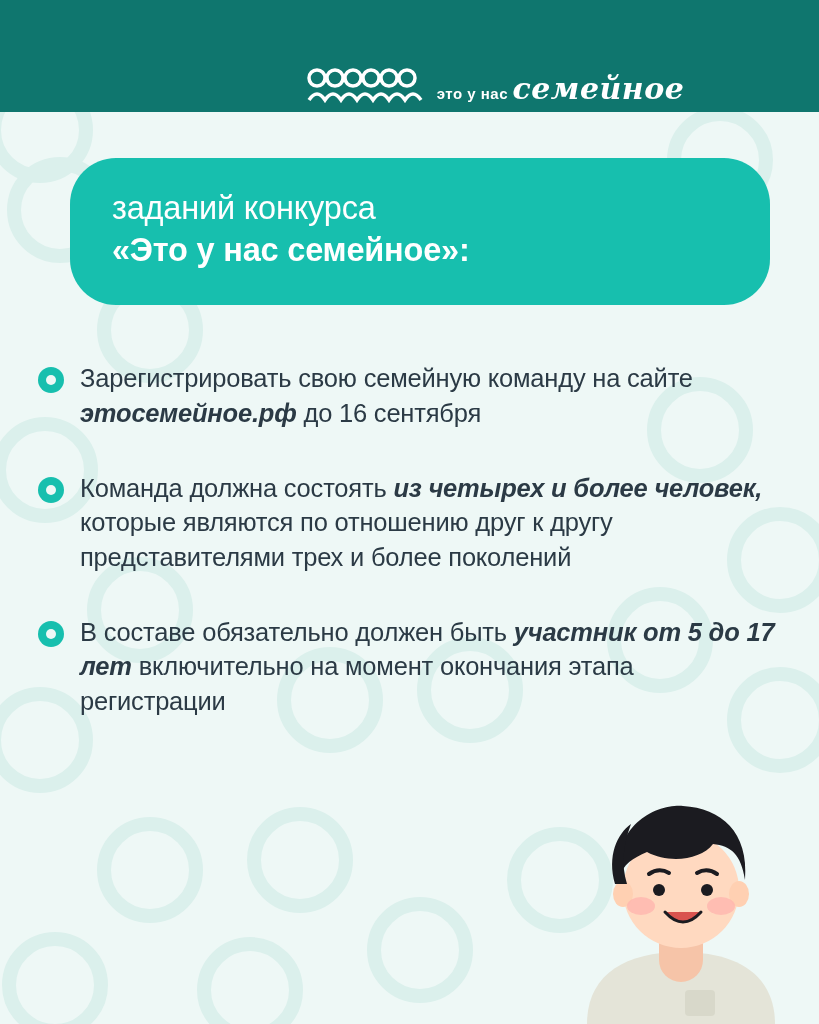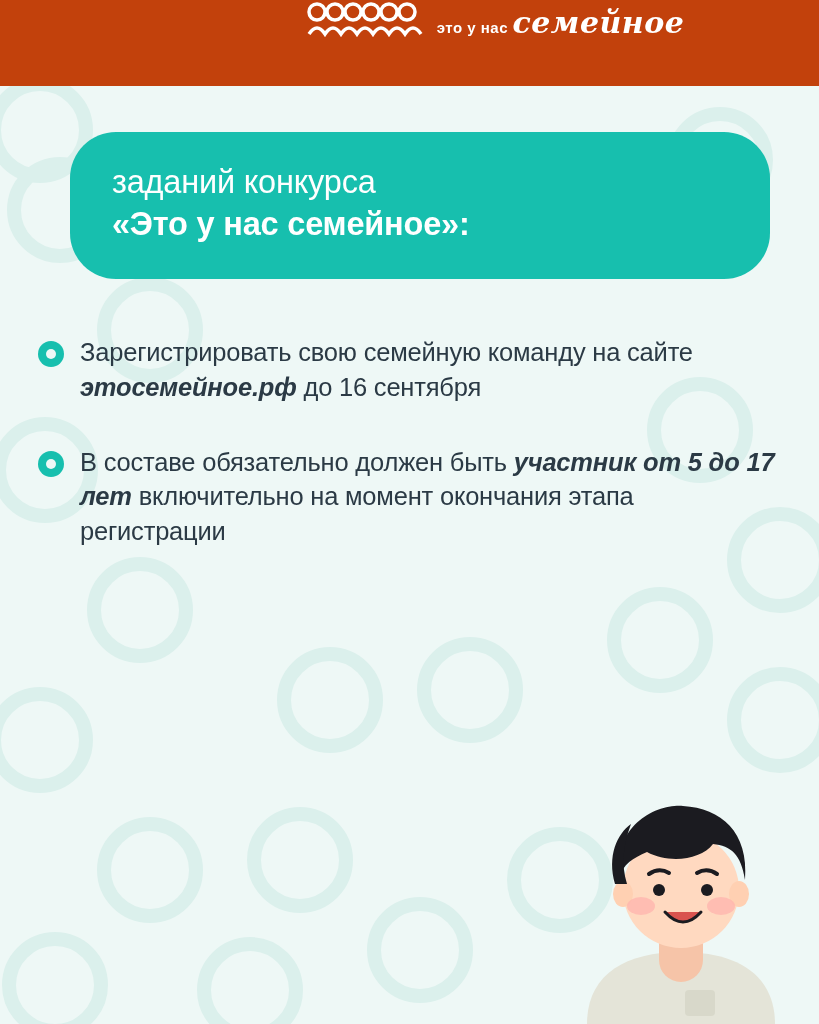--- a/index.html
+++ b/index.html
@@ -19,24 +19,24 @@
     position: absolute;
     inset: 0;
     z-index: 0;
     pointer-events: none;
   }
 
   
   .header {
     position: relative;
     z-index: 3;
-    height: 86px;
-    background: #c2410c;
-    display: flex;
-    align-items: flex-start;
+    height: 112px;
+    background: #0f766e;
+    display: flex;
+    align-items: flex-end;
     justify-content: center;
   }
   .logo {
     display: flex;
     align-items: center;
     gap: 12px;
     transform: translateX(85px);
   }
   .logo-dots svg { display: block; }
   .logo-text {
@@ -187,20 +187,26 @@
   <div class="list-item">
     <span class="bullet">
         <i></i>
       </span>
     <div class="item-text"><span>Зарегистрировать свою семейную команду на сайте </span><b>этосемейное.рф</b><span> до 16 сентября</span></div>
   </div>
   <div class="list-item">
     <span class="bullet">
         <i></i>
       </span>
+    <div class="item-text"><span>Команда должна состоять </span><b>из четырех и более человек,</b><span> которые являются по отношению друг к другу представителями трех и более поколений</span></div>
+  </div>
+  <div class="list-item">
+    <span class="bullet">
+        <i></i>
+      </span>
     <div class="item-text"><span>В составе обязательно должен быть </span><b>участник от 5 до 17 лет</b><span> включительно на момент окончания этапа регистрации</span></div>
   </div>
 </div>
 
 <div class="boy">
   <svg width="240" height="230" viewBox="0 0 240 230" xmlns="http://www.w3.org/2000/svg">
 
     <path d="M26 230 C26 182 62 158 120 158 C178 158 214 182 214 230 Z" fill="#e4e4d8"></path>
     <rect x="124" y="196" width="30" height="26" rx="4" fill="#d8d8ca"></rect>
 

